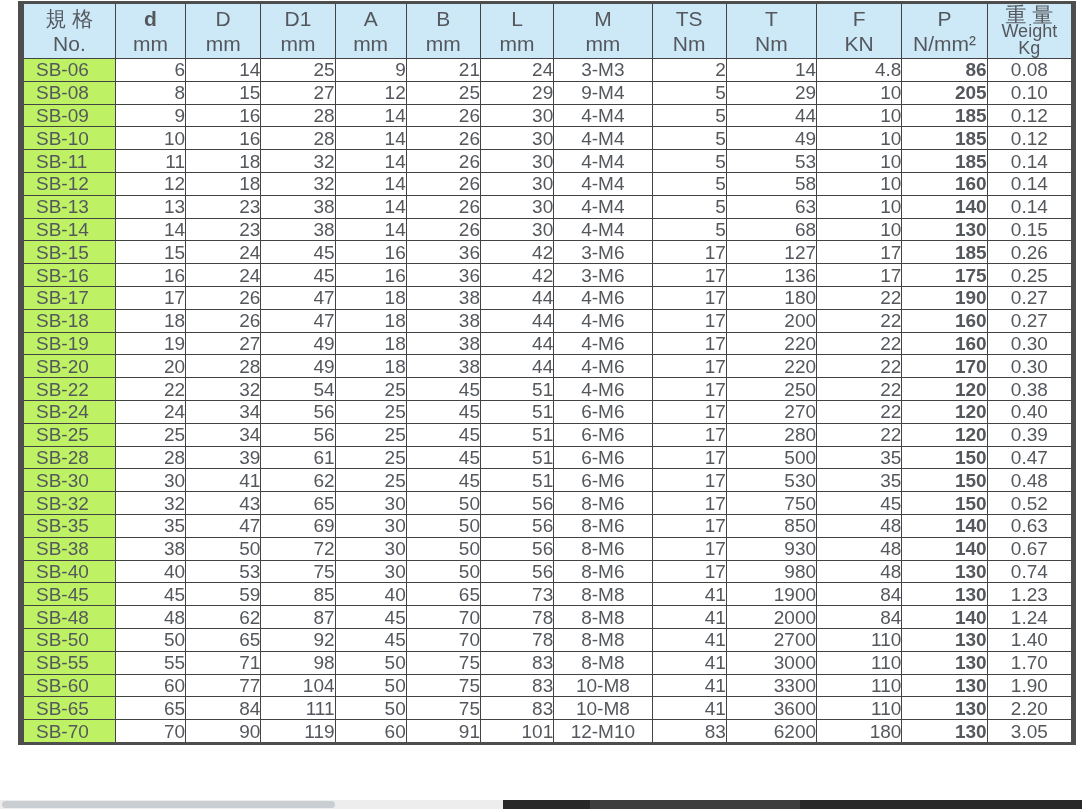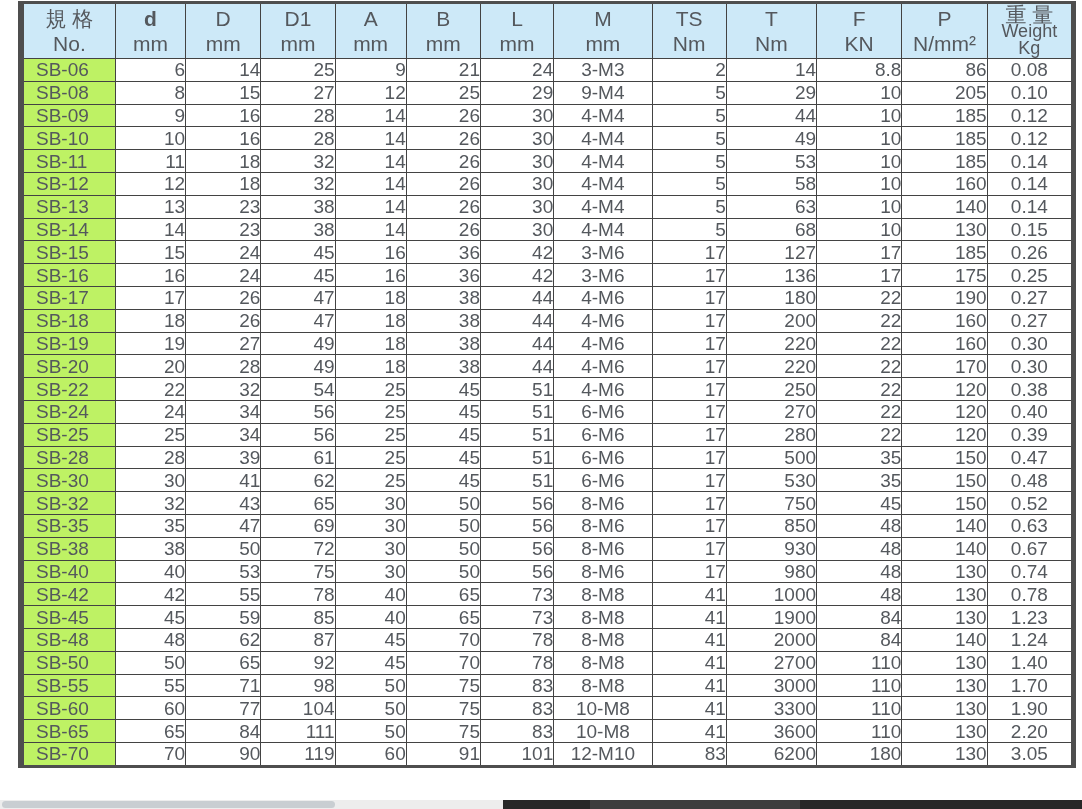--- a/index.html
+++ b/index.html
@@ -59,21 +59,21 @@
   .col-1 { text-align: right; padding-right: 16px; }
   .col-2 { text-align: right; padding-right: 19px; }
   .col-3 { text-align: right; padding-right: 23px; }
   .col-4 { text-align: right; padding-right: 27px; }
   .col-5 { text-align: right; padding-right: 28px; }
   .col-6 { text-align: right; padding-right: 27px; }
   .col-7 { text-align: center; }
   .col-8 { text-align: right; padding-right: 34px; }
   .col-9 { text-align: right; padding-right: 45px; }
   .col-10 { text-align: right; padding-right: 18px; }
-  .col-11 { text-align: right; padding-right: 22px; }
+  .col-11 { text-align: right; padding-right: 22px; font-weight: bold; }
   .col-12 { text-align: center; }
 
   
   .bottom-bar {
     position: absolute;
     left: 0; top: 800px;
     width: 1082px; height: 9px;
   }
   .scroll-track {
     position: absolute;
@@ -184,21 +184,21 @@
           <td class="col-0">SB-06</td>
           <td class="col-1">6</td>
           <td class="col-2">14</td>
           <td class="col-3">25</td>
           <td class="col-4">9</td>
           <td class="col-5">21</td>
           <td class="col-6">24</td>
           <td class="col-7">3-M3</td>
           <td class="col-8">2</td>
           <td class="col-9">14</td>
-          <td class="col-10">8.8</td>
+          <td class="col-10">4.8</td>
           <td class="col-11">86</td>
           <td class="col-12">0.08</td>
         </tr>
         <tr>
           <td class="col-0">SB-08</td>
           <td class="col-1">8</td>
           <td class="col-2">15</td>
           <td class="col-3">27</td>
           <td class="col-4">12</td>
           <td class="col-5">25</td>
@@ -519,35 +519,20 @@
           <td class="col-5">50</td>
           <td class="col-6">56</td>
           <td class="col-7">8-M6</td>
           <td class="col-8">17</td>
           <td class="col-9">980</td>
           <td class="col-10">48</td>
           <td class="col-11">130</td>
           <td class="col-12">0.74</td>
         </tr>
         <tr>
-          <td class="col-0">SB-42</td>
-          <td class="col-1">42</td>
-          <td class="col-2">55</td>
-          <td class="col-3">78</td>
-          <td class="col-4">40</td>
-          <td class="col-5">65</td>
-          <td class="col-6">73</td>
-          <td class="col-7">8-M8</td>
-          <td class="col-8">41</td>
-          <td class="col-9">1000</td>
-          <td class="col-10">48</td>
-          <td class="col-11">130</td>
-          <td class="col-12">0.78</td>
-        </tr>
-        <tr>
           <td class="col-0">SB-45</td>
           <td class="col-1">45</td>
           <td class="col-2">59</td>
           <td class="col-3">85</td>
           <td class="col-4">40</td>
           <td class="col-5">65</td>
           <td class="col-6">73</td>
           <td class="col-7">8-M8</td>
           <td class="col-8">41</td>
           <td class="col-9">1900</td>

